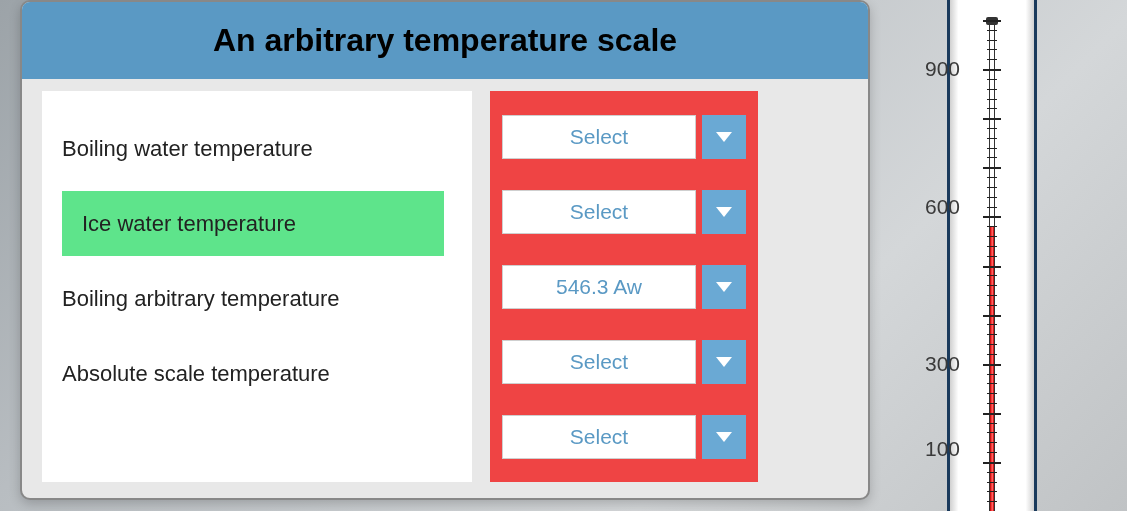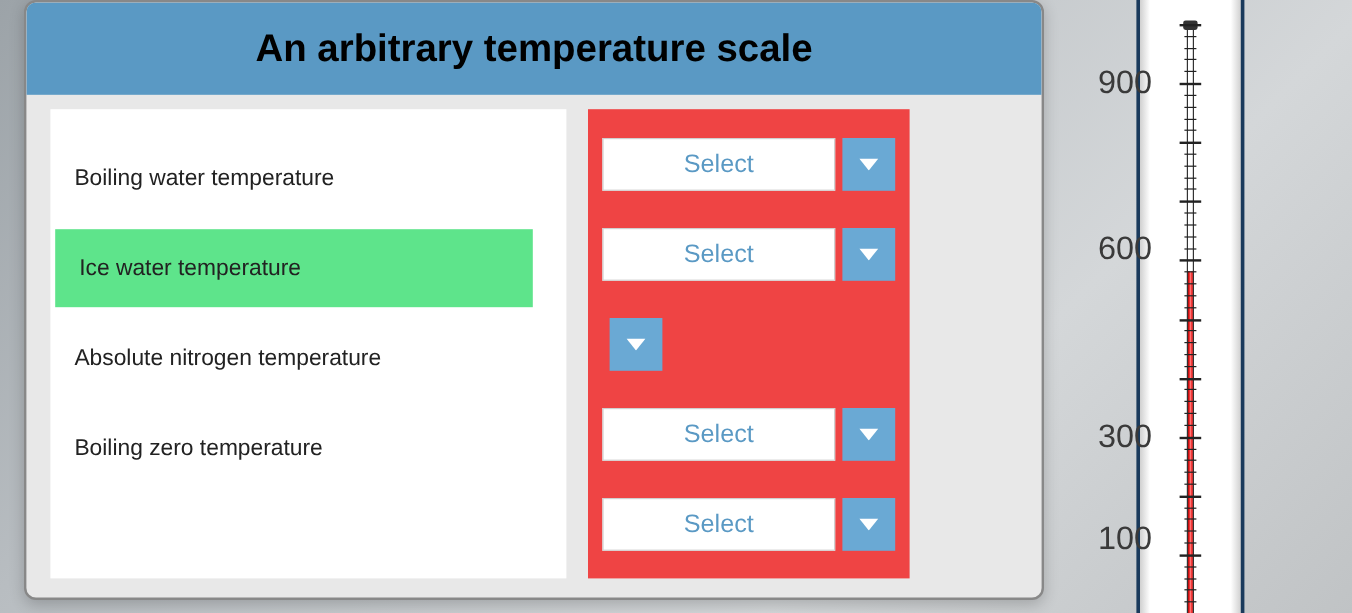--- a/index.html
+++ b/index.html
@@ -43,27 +43,27 @@
       width: 430px;
       padding: 20px 0;
       display: flex;
       flex-direction: column;
     }
     .label-row {
       height: 65px;
       display: flex;
       align-items: center;
       padding: 0 20px;
-      font-size: 19px;
+      font-size: 22px;
       color: #222;
       margin: 5px 0;
     }
     .label-row.highlight {
       background: #5ee48b;
-      margin-left: 4px;
+      margin-left: 20px;
       margin-right: 28px;
     }
     .selects-col {
       background: #ef4444;
       width: 268px;
       padding: 8px 12px;
       display: flex;
       flex-direction: column;
     }
     .select-wrap {
@@ -138,21 +138,21 @@
       transform: translateX(-50%);
       top: 17px;
       width: 12px;
       height: 8px;
       background: #333;
       border-radius: 2px;
     }
     .tick-label {
       position: absolute;
       right: 112px;
-      font-size: 27px;
+      font-size: 21px;
       color: #3a3a3a;
       text-align: right;
       transform: translateY(-50%);
     }
     .major-tick {
       position: absolute;
       height: 2px;
       background: #222;
       width: 18px;
       left: 50%;
@@ -176,24 +176,24 @@
   </div>
   <div class="panel-body">
     <div class="labels-col" id="labels-col">
         <div class="label-row">
           <span>Boiling water temperature</span>
         </div>
         <div class="label-row highlight">
           <span>Ice water temperature</span>
         </div>
         <div class="label-row">
-          <span>Absolute nitrogen temperature</span>
+          <span>Boiling arbitrary temperature</span>
         </div>
         <div class="label-row">
-          <span>Boiling zero temperature</span>
+          <span>Absolute scale temperature</span>
         </div>
       </div>
     <div class="selects-col" id="selects-col">
         <div class="select-wrap">
           <div class="select-box">
             <span>Select</span>
           </div>
           <div class="select-btn">
             <svg width="16" height="10" viewBox="0 0 16 10">
               <polygon points="0,0 16,0 8,10" fill="#fff"></polygon>
@@ -204,20 +204,23 @@
           <div class="select-box">
             <span>Select</span>
           </div>
           <div class="select-btn">
             <svg width="16" height="10" viewBox="0 0 16 10">
               <polygon points="0,0 16,0 8,10" fill="#fff"></polygon>
             </svg>
           </div>
         </div>
         <div class="select-wrap">
+          <div class="select-box">
+            <span>546.3 Aw</span>
+          </div>
           <div class="select-btn">
             <svg width="16" height="10" viewBox="0 0 16 10">
               <polygon points="0,0 16,0 8,10" fill="#fff"></polygon>
             </svg>
           </div>
         </div>
         <div class="select-wrap">
           <div class="select-box">
             <span>Select</span>
           </div>

